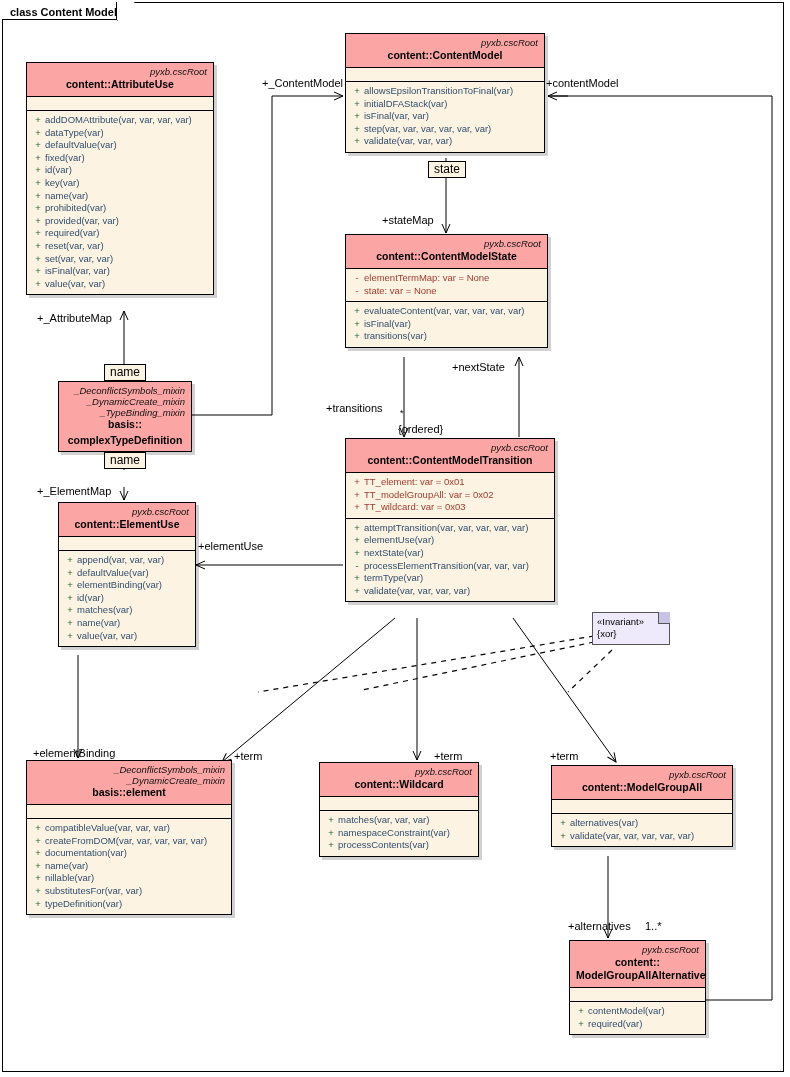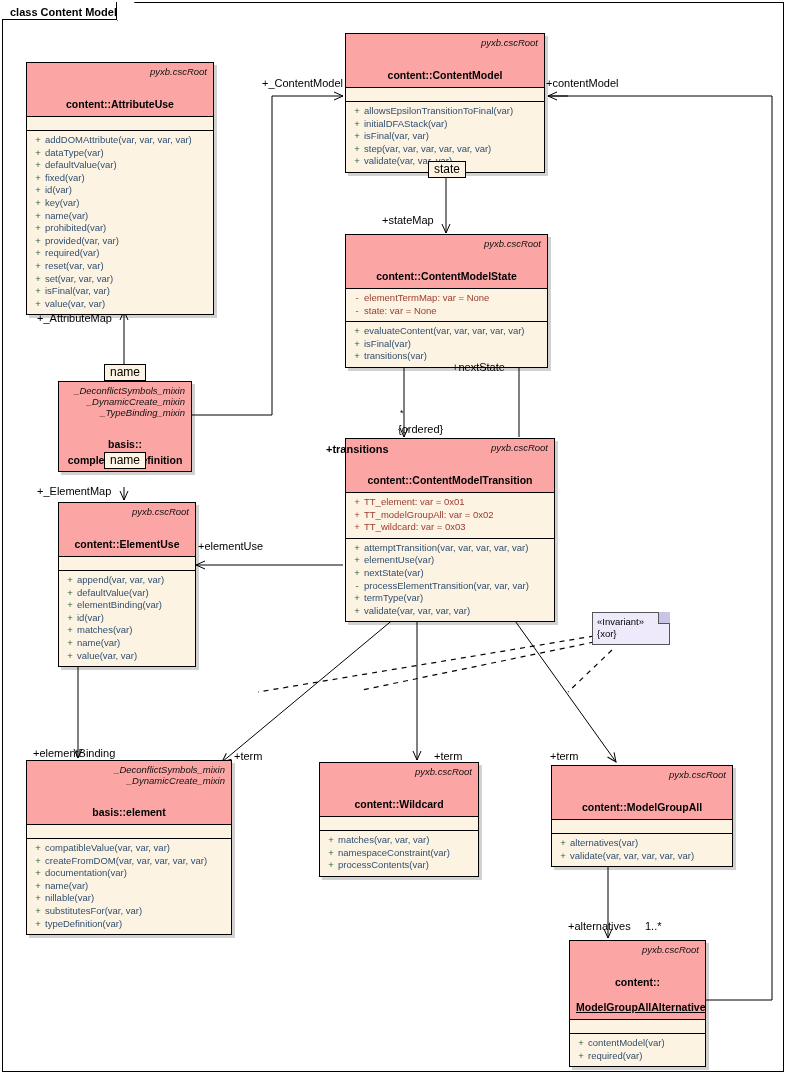--- a/index.html
+++ b/index.html
@@ -12,21 +12,21 @@
   .frame-tab-inner{position:absolute;left:8px;top:4px;font-size:11px;font-weight:bold;color:#000;white-space:nowrap;}
   .frame-tab-slant{position:absolute;top:2px;width:18px;height:19px;background:#fff;border-bottom:1px solid #000;box-sizing:border-box;
      clip-path:polygon(0 0,100% 0,0 100%);border-right:1px solid #000;}
 
   
   .cls{position:absolute;background:#fdf3e3;border:1px solid #000;box-sizing:border-box;
        box-shadow:3px 3px 0 rgba(0,0,0,0.18);}
   .cls .hdr{background:#fca5a5;padding:3px 6px 5px 6px;border-bottom:1px solid #000;}
   .cls .stereo{font-style:italic;font-size:9.5px;text-align:right;color:#111;line-height:12px;}
   .cls .stereo-l{font-style:italic;font-size:9.5px;text-align:right;color:#111;line-height:11px;}
-  .cls .cname{font-weight:bold;font-size:10.5px;text-align:center;color:#000;line-height:13px;margin-top:20px;}
+  .cls .cname{font-weight:bold;font-size:10.5px;text-align:center;color:#000;line-height:13px;margin-top:0;}
   .cls .empty-comp{height:13px;border-bottom:1px solid #000;background:#fdf3e3;}
   .cls .comp{padding:3px 0 4px 0;}
   .cls .comp.divider{border-top:1px solid #000;}
   .row{display:flex;align-items:flex-start;font-size:9.5px;line-height:12.6px;padding:0 4px;white-space:nowrap;}
   .row .vis{width:14px;text-align:center;flex:0 0 14px;}
   .row.attr{color:#9c3b2e;}
   .row.attr .vis{color:#9c3b2e;}
   .row.op{color:#2f4f6f;}
   .row.op .vis{color:#1f5f2f;}
   .row.op.priv .vis{color:#1f5f2f;}
@@ -404,21 +404,21 @@
           <span class="vis">+</span>
           <span>validate(var, var, var, var, var)</span>
         </div>
     </div>
   </div>
 
   <div class="cls" style="left:569px;top:940px;width:137px;">
     <div class="hdr">
       <div class="stereo">pyxb.cscRoot</div>
       <div class="cname">content::</div>
-      <div class="cname" style="margin-top:12px;text-decoration:underline;">ModelGroupAllAlternative</div>
+      <div class="cname" style="margin-top:0;">ModelGroupAllAlternative</div>
     </div>
     <div class="empty-comp"></div>
     <div class="comp">
       <div class="row op">
           <span class="vis">+</span>
           <span>contentModel(var)</span>
         </div>
       <div class="row op">
           <span class="vis">+</span>
           <span>required(var)</span>
@@ -441,21 +441,21 @@
   <div class="qual" style="left:104px;top:452px;">
     <span>name</span>
   </div>
 
   <div class="lbl" style="left:262px;top:78px;">+_ContentModel</div>
   <div class="lbl" style="left:546px;top:78px;">+contentModel</div>
   <div class="lbl" style="left:382px;top:215px;">+stateMap</div>
   <div class="lbl" style="left:37px;top:313px;">+_AttributeMap</div>
   <div class="lbl" style="left:37px;top:486px;">+_ElementMap</div>
   <div class="lbl" style="left:198px;top:541px;">+elementUse</div>
-  <div class="lbl" style="left:326px;top:444px;font-weight:bold;">+transitions</div>
+  <div class="lbl" style="left:326px;top:403px;">+transitions</div>
   <div class="lbl small" style="left:400px;top:408px;">*</div>
   <div class="lbl" style="left:398px;top:424px;">{ordered}</div>
   <div class="lbl" style="left:452px;top:362px;">+nextState</div>
   <div class="lbl" style="left:33px;top:748px;">+elementBinding</div>
   <div class="lbl" style="left:234px;top:751px;">+term</div>
   <div class="lbl" style="left:434px;top:751px;">+term</div>
   <div class="lbl" style="left:550px;top:751px;">+term</div>
   <div class="lbl" style="left:568px;top:921px;">+alternatives</div>
   <div class="lbl" style="left:645px;top:921px;">1..*</div>
 

